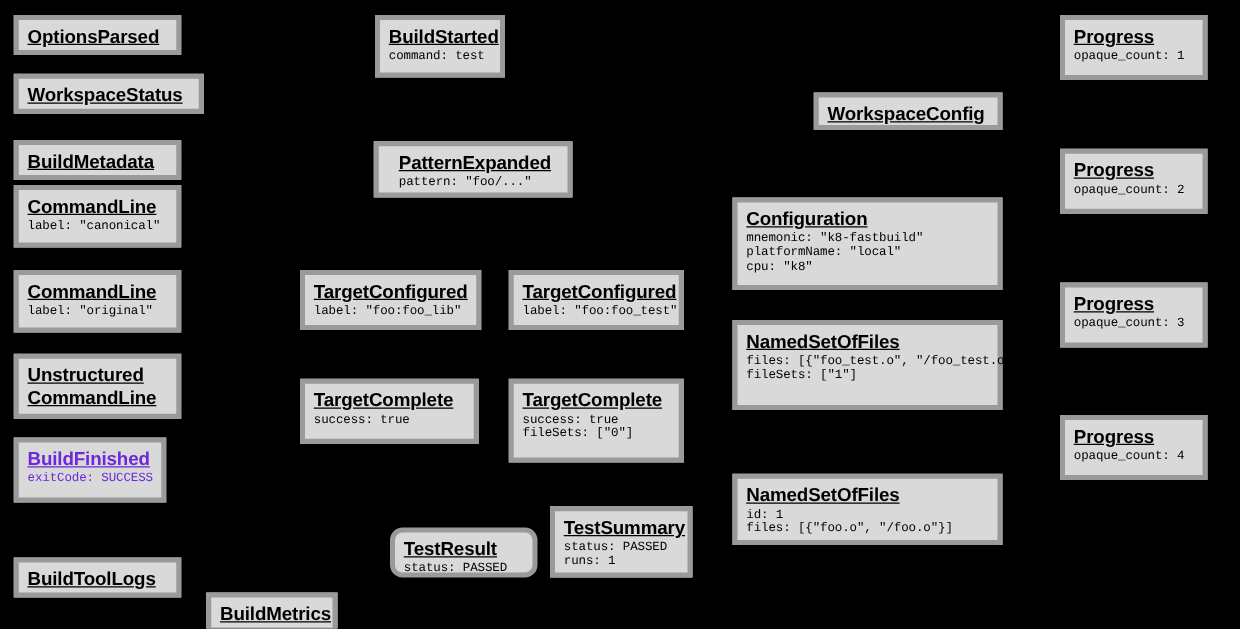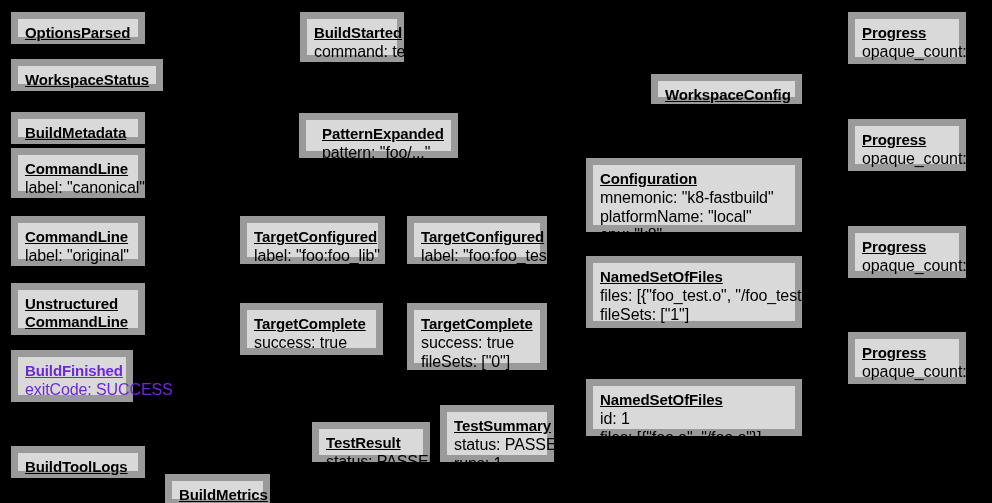--- a/index.html
+++ b/index.html
@@ -13,21 +13,21 @@
     width: 992px;
     height: 503px;
     background: #000000;
     overflow: hidden;
     font-family: "Liberation Sans", sans-serif;
   }
   .node {
     position: absolute;
     box-sizing: border-box;
     background: #d9d9d9;
-    border: 7px solid #0f766e;
+    border: 4px solid #0f766e;
     padding: 5px 6px 5px 7px;
     color: #000000;
     line-height: 1.18;
   }
   .node-title {
     display: block;
     font-size: 15px;
     font-weight: bold;
     text-decoration: underline;
     letter-spacing: -0.1px;
@@ -35,24 +35,25 @@
     margin-bottom: 1px;
   }
   .node-title.two-line {
     white-space: normal;
   }
   .node-fields {
     display: block;
   }
   .node-field {
     display: block;
-    font-size: 16px;
+    font-size: 10px;
     font-weight: normal;
     white-space: nowrap;
     letter-spacing: -0.1px;
+    font-family: Liberation Mono, monospace;
   }
   .title-only > .node-title {
     margin-bottom: 0;
   }
 </style>
 </head>
 <body>
 
 <div id="canvas" style="width: 992px; height: 503px; background: rgb(0, 0, 0);">
     <div class="node title-only" style="left: 11px; top: 12px; width: 134px; height: 32px; background: rgb(217, 217, 217); border-color: rgb(154, 154, 154); color: rgb(0, 0, 0);">
@@ -171,21 +172,21 @@
         <span class="node-field">files: [{"foo.o", "/foo.o"}]</span>
       </span>
     </div>
     <div class="node" style="left: 440px; top: 405px; width: 114px; height: 57px; background: rgb(217, 217, 217); border-color: rgb(154, 154, 154); color: rgb(0, 0, 0);">
       <span class="node-title">TestSummary</span>
       <span class="node-fields">
         <span class="node-field">status: PASSED</span>
         <span class="node-field">runs: 1</span>
       </span>
     </div>
-    <div class="node" style="left: 312px; top: 422px; width: 118px; height: 40px; background: rgb(217, 217, 217); border-color: rgb(154, 154, 154); color: rgb(0, 0, 0);">
+    <div class="node" style="left: 312px; top: 422px; width: 118px; height: 40px; background: rgb(217, 217, 217); border-color: rgb(154, 154, 154); color: rgb(0, 0, 0); border-radius: 10px;">
       <span class="node-title">TestResult</span>
       <span class="node-fields">
         <span class="node-field">status: PASSED</span>
       </span>
     </div>
     <div class="node title-only" style="left: 11px; top: 446px; width: 134px; height: 32px; background: rgb(217, 217, 217); border-color: rgb(154, 154, 154); color: rgb(0, 0, 0);">
       <span class="node-title">BuildToolLogs</span>
     </div>
     <div class="node title-only" style="left: 165px; top: 446px; width: 105px; height: 32px; background: rgb(217, 217, 217); border-color: rgb(154, 154, 154); color: rgb(0, 0, 0); margin-top: 28px;">
       <span class="node-title">BuildMetrics</span>

